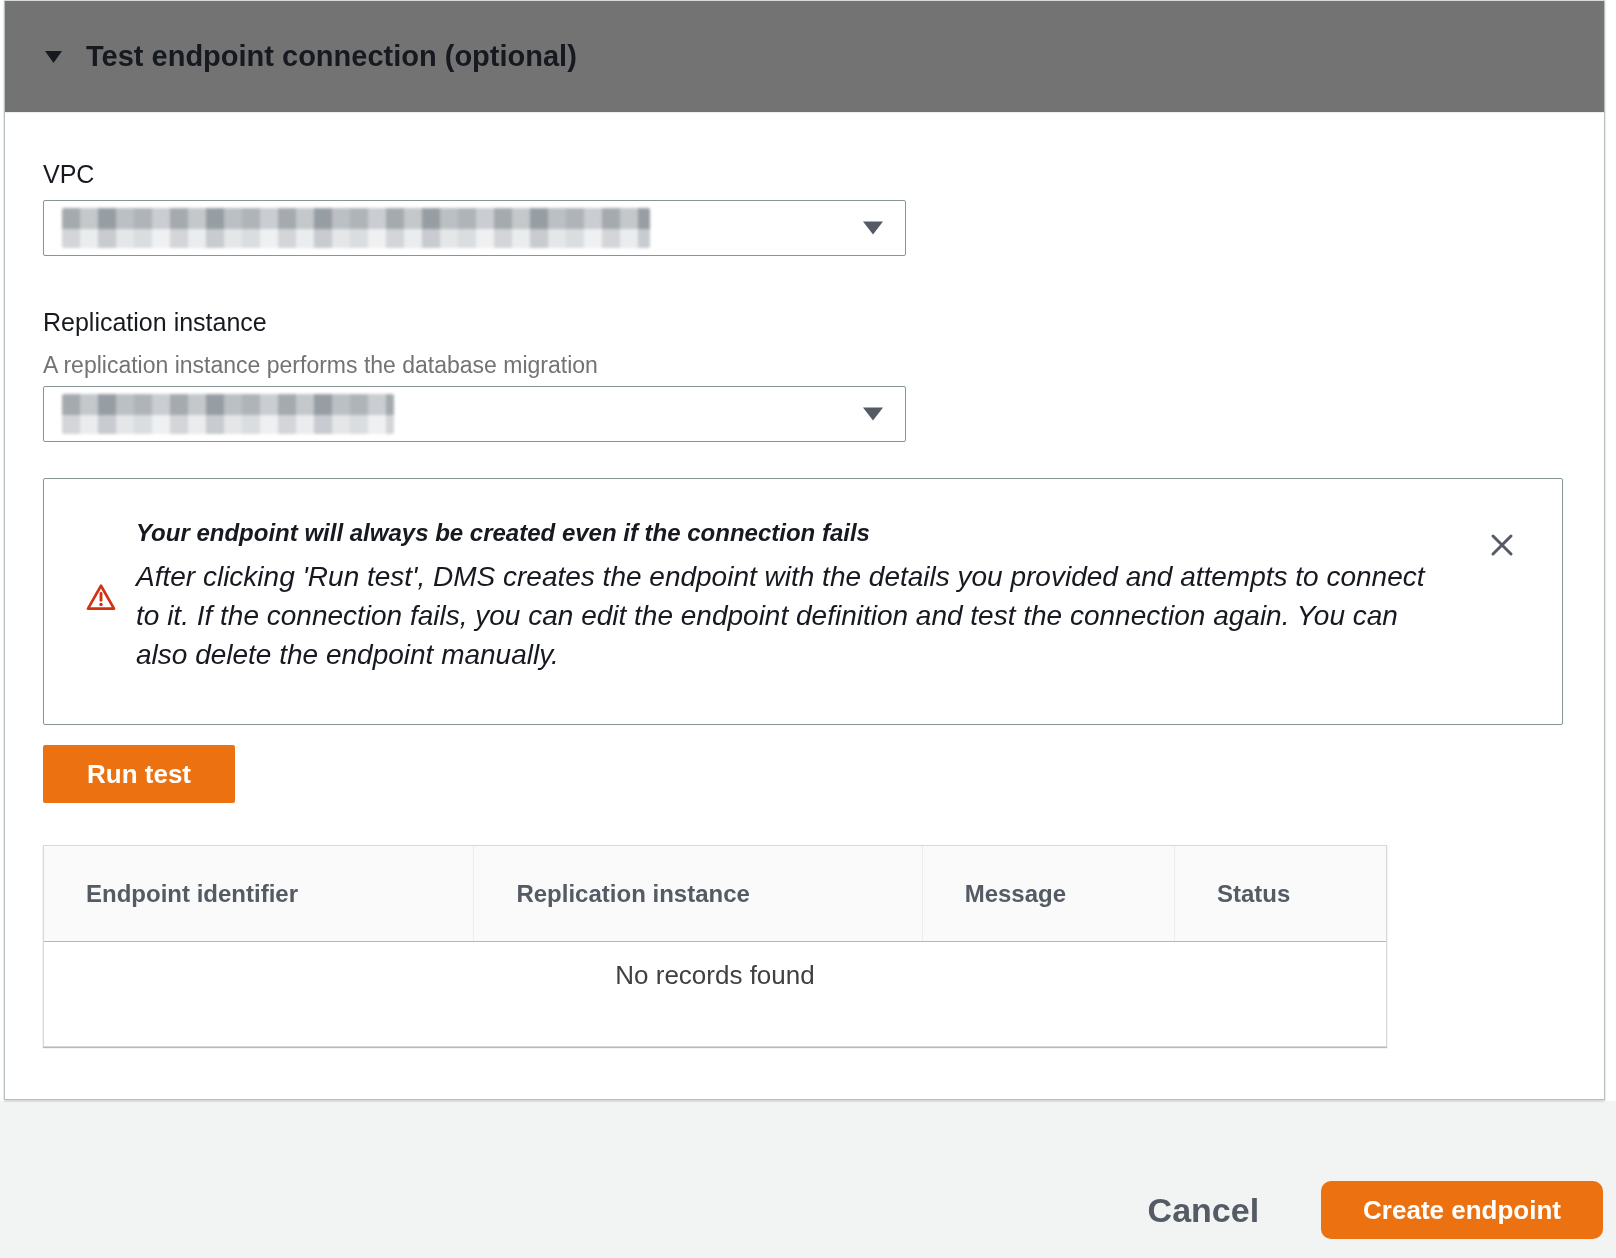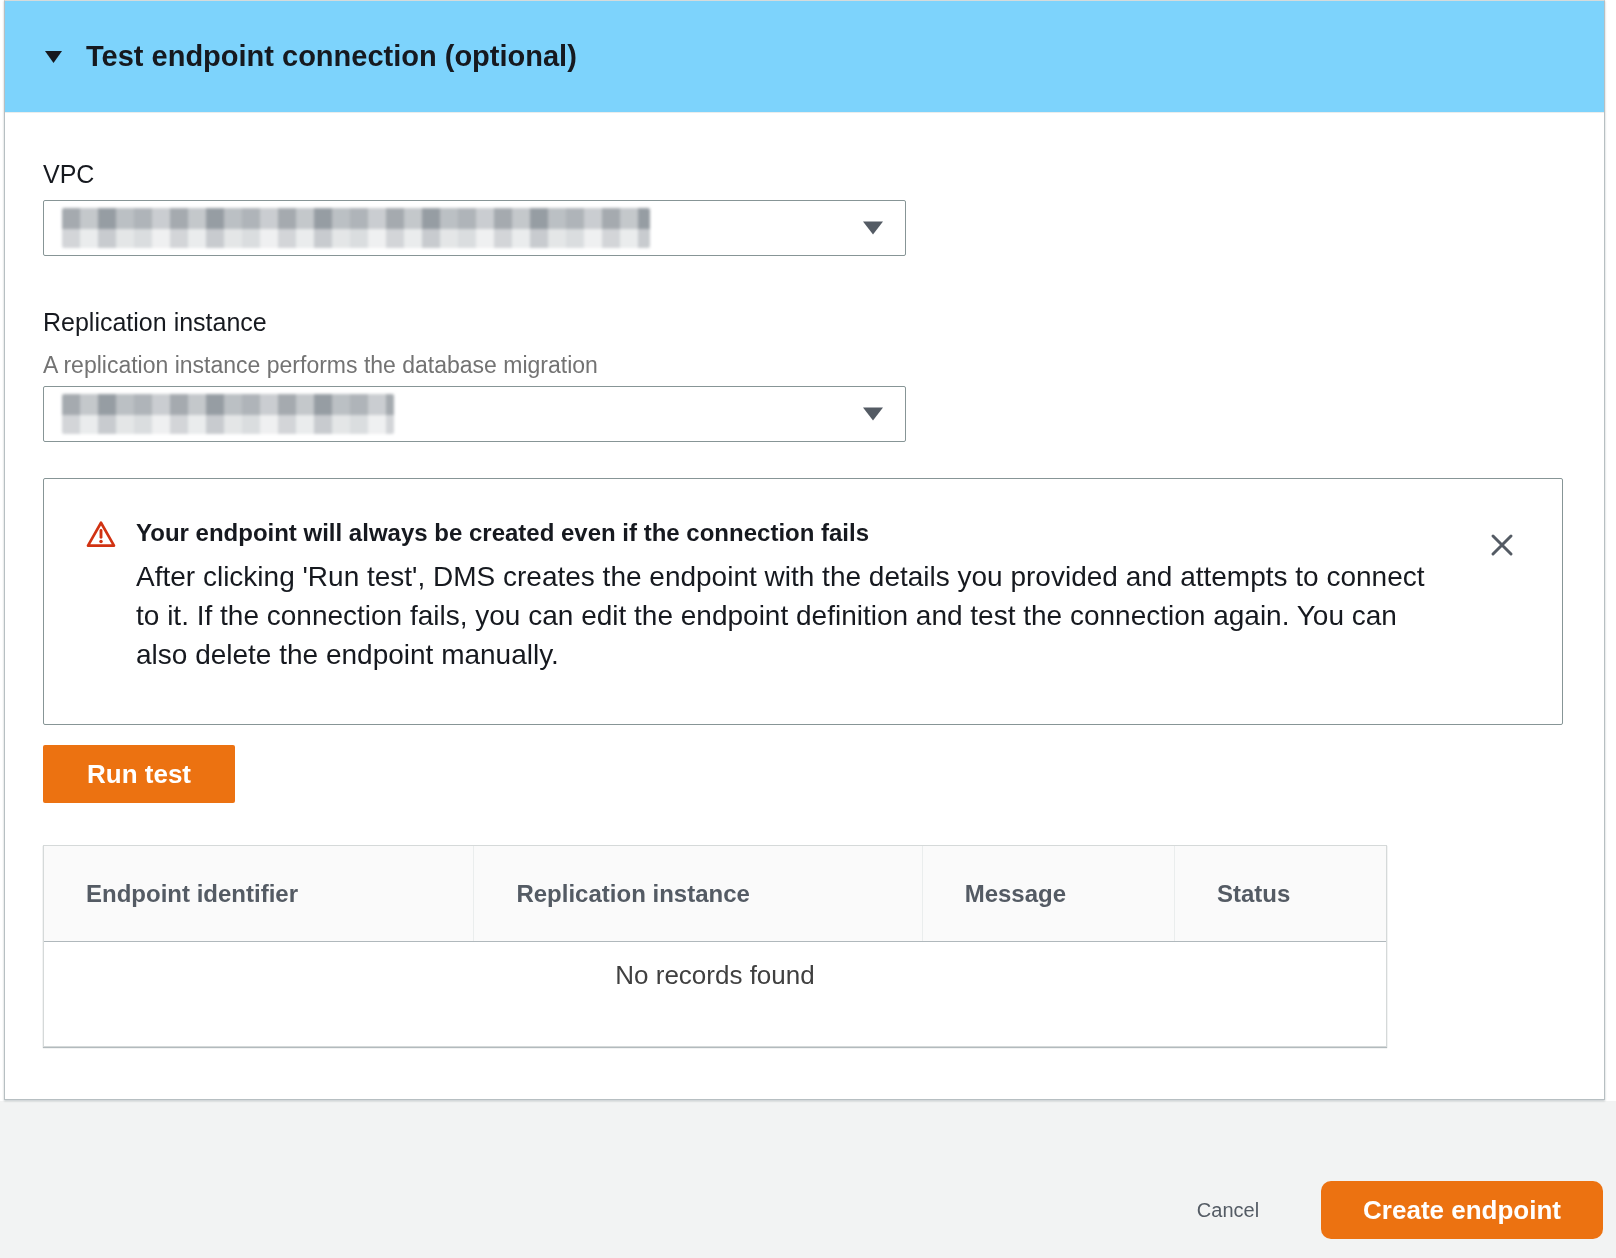--- a/index.html
+++ b/index.html
@@ -25,21 +25,21 @@
     position: absolute;
     left: 4px; top: 0;
     width: 1601px; height: 1100px;
     background: #ffffff;
     border: 1px solid #b7bfc2;
     border-top-color: #d5dbdb;
     box-shadow: 0 1px 2px rgba(0,28,36,.25);
   }
   .card-header {
     height: 112px;
-    background: #7dd3fc;
+    background: #737373;
     border-bottom: 1px solid #eaeded;
     display: flex;
     align-items: center;
     padding-left: 40px;
     cursor: pointer;
   }
   .card-header .tri {
     width: 17px; height: 12px;
     margin-right: 24px;
     flex: 0 0 auto;
@@ -104,21 +104,22 @@
   
   .alert {
     margin-top: 36px;
     width: 1520px;
     border: 1px solid #879596;
     border-radius: 2px;
     background: #fff;
     position: relative;
     padding: 38px 120px 50px 42px;
     display: flex;
-    align-items: flex-start;
+    align-items: center;
+    font-style: italic;
   }
   .alert .warn-icon { flex: 0 0 auto; margin-top: 3px; }
   .alert-text { margin-left: 20px; }
   .alert-title {
     font-size: 24px;
     line-height: 32px;
     font-weight: 700;
     color: #16191f;
   }
   .alert-body {
@@ -159,22 +160,22 @@
   .btn-create {
     height: 58px;
     padding: 0 42px;
     font-size: 26px;
     border-radius: 10px;
   }
   .btn-link {
     background: none;
     border: none;
     font-family: "Liberation Sans", sans-serif;
-    font-size: 20px;
-    font-weight: 400;
+    font-size: 34px;
+    font-weight: 700;
     color: #545b64;
     cursor: pointer;
   }
 
   
   .table {
     margin-top: 42px;
     width: 1344px;
     border: 1px solid #d5d9d9;
     box-shadow: 0 1px 1px rgba(0,28,36,.3);

